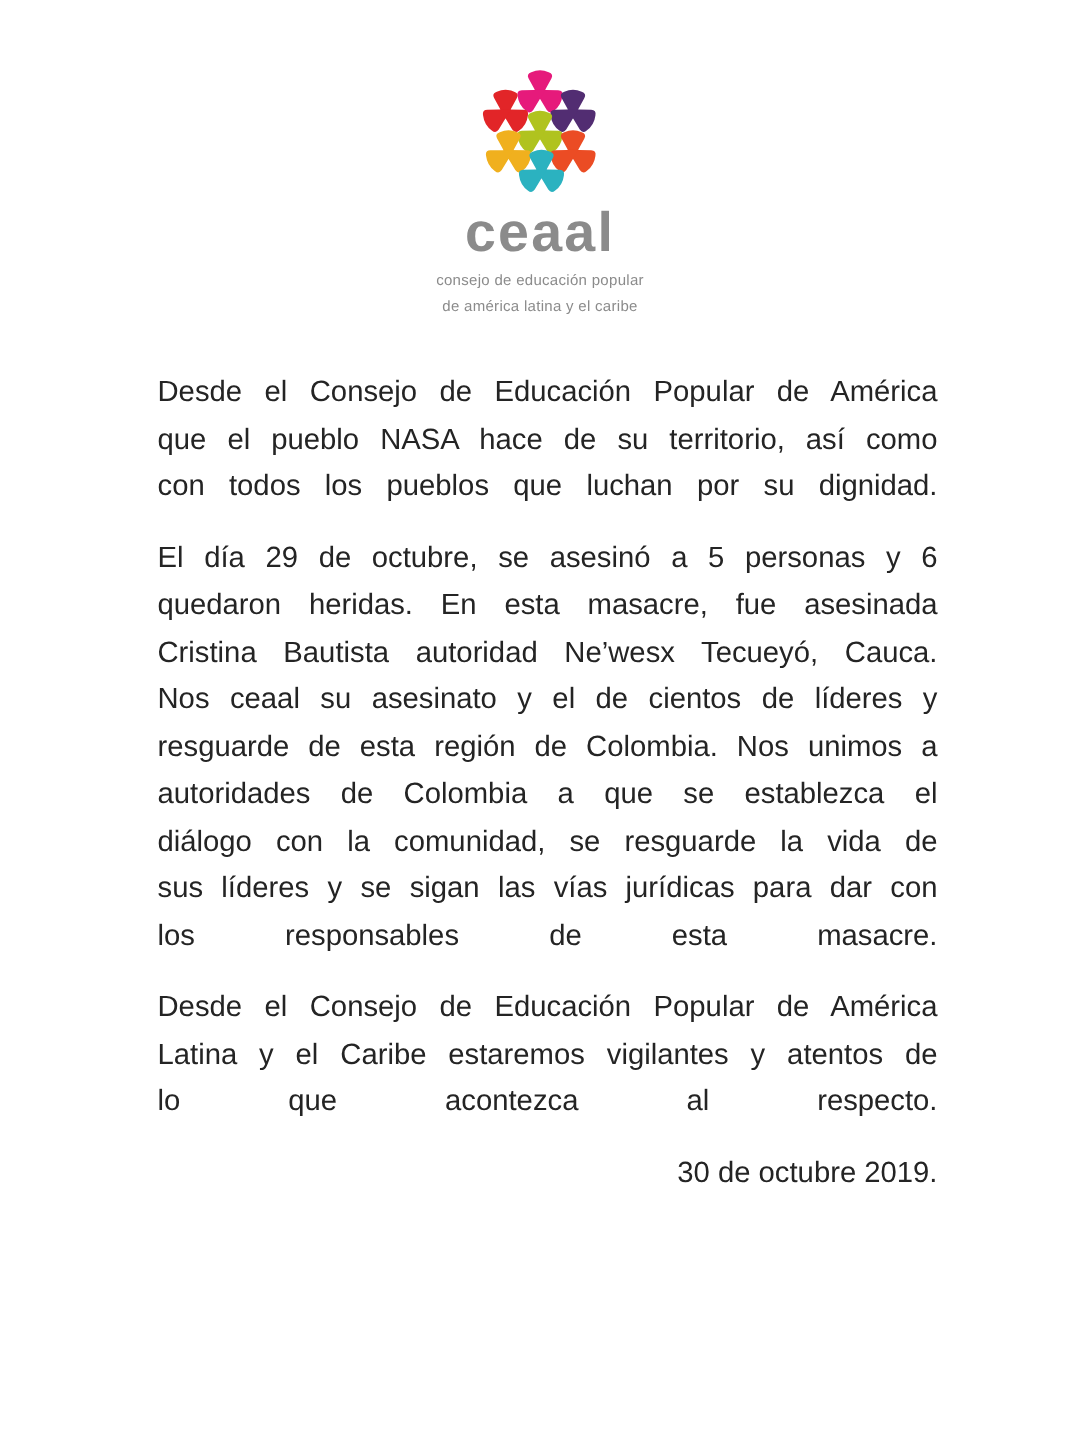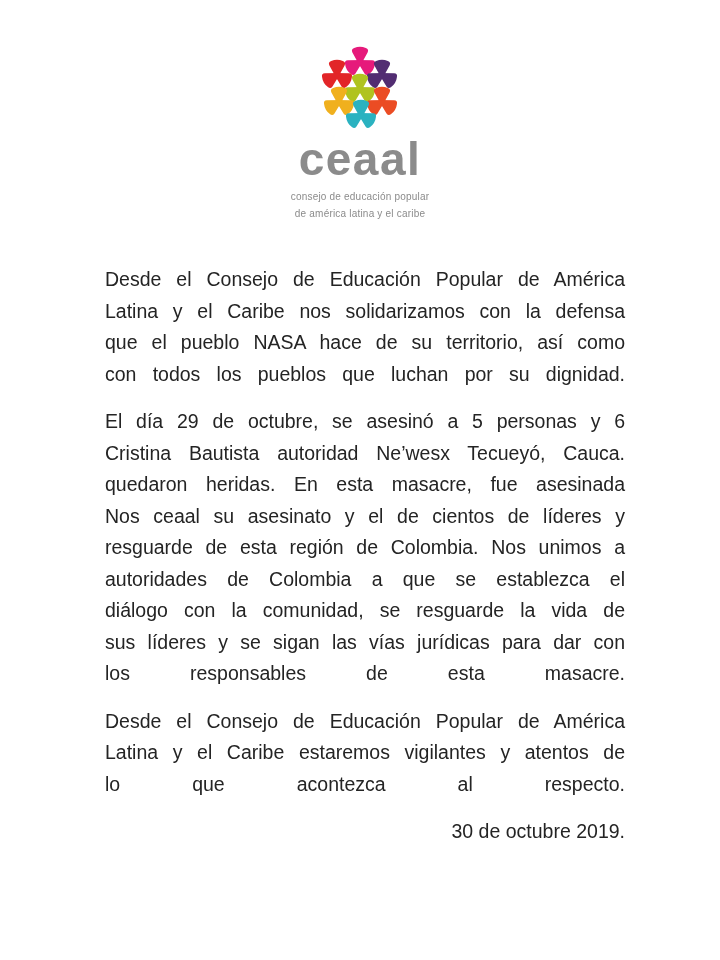--- a/index.html
+++ b/index.html
@@ -18,40 +18,40 @@
     position: absolute;
     top: 44px;
     left: 0;
     width: 720px;
     text-align: center;
   }
   .logo-svg { display: block; margin: 0 auto; }
 
   .wordmark {
     margin-top: 2px;
-    font-size: 46px;
+    font-size: 37px;
     font-weight: 700;
     letter-spacing: 1.5px;
     line-height: 1;
     color: #8b8b8b;
   }
 
   .tagline {
     margin-top: 6px;
     font-size: 10px;
     line-height: 17px;
     letter-spacing: 0.2px;
     color: #8b8b8b;
   }
 
   
   .body-text {
     position: absolute;
     left: 105px;
-    top: 264px;
+    top: 246px;
     width: 520px;
     color: #242424;
     font-size: 19.5px;
     line-height: 31.5px;
   }
   .para { margin: 0 0 16px 0; }
   .line {
     text-align: justify;
     text-align-last: justify;
     -moz-text-align-last: justify;
@@ -89,29 +89,28 @@
     <div class="tagline">
       <div>consejo de educación popular</div>
       <div>de américa latina y el caribe</div>
     </div>
   </div>
 
   <div class="body-text">
 
     <div class="para">
       <div class="line">Desde el Consejo de Educación Popular de América</div>
-      <div class="line">Latina y el Caribe nos solidarizamos con la defensa</div>
       <div class="line">que el pueblo NASA hace de su territorio, así como</div>
       <div class="line">con todos los pueblos que luchan por su dignidad.</div>
     </div>
 
     <div class="para">
       <div class="line">El día 29 de octubre, se asesinó a 5 personas y 6</div>
+      <div class="line">quedaron heridas. En esta masacre, fue asesinada</div>
       <div class="line">Cristina Bautista autoridad Ne’wesx Tecueyó, Cauca.</div>
-      <div class="line">quedaron heridas. En esta masacre, fue asesinada</div>
       <div class="line">Nos ceaal su asesinato y el de cientos de líderes y</div>
       <div class="line">resguarde de esta región de Colombia. Nos unimos a</div>
       <div class="line">autoridades de Colombia a que se establezca el</div>
       <div class="line">diálogo con la comunidad, se resguarde la vida de</div>
       <div class="line">sus líderes y se sigan las vías jurídicas para dar con</div>
       <div class="line">los responsables de esta masacre.</div>
     </div>
 
     <div class="para">
       <div class="line">Desde el Consejo de Educación Popular de América</div>

